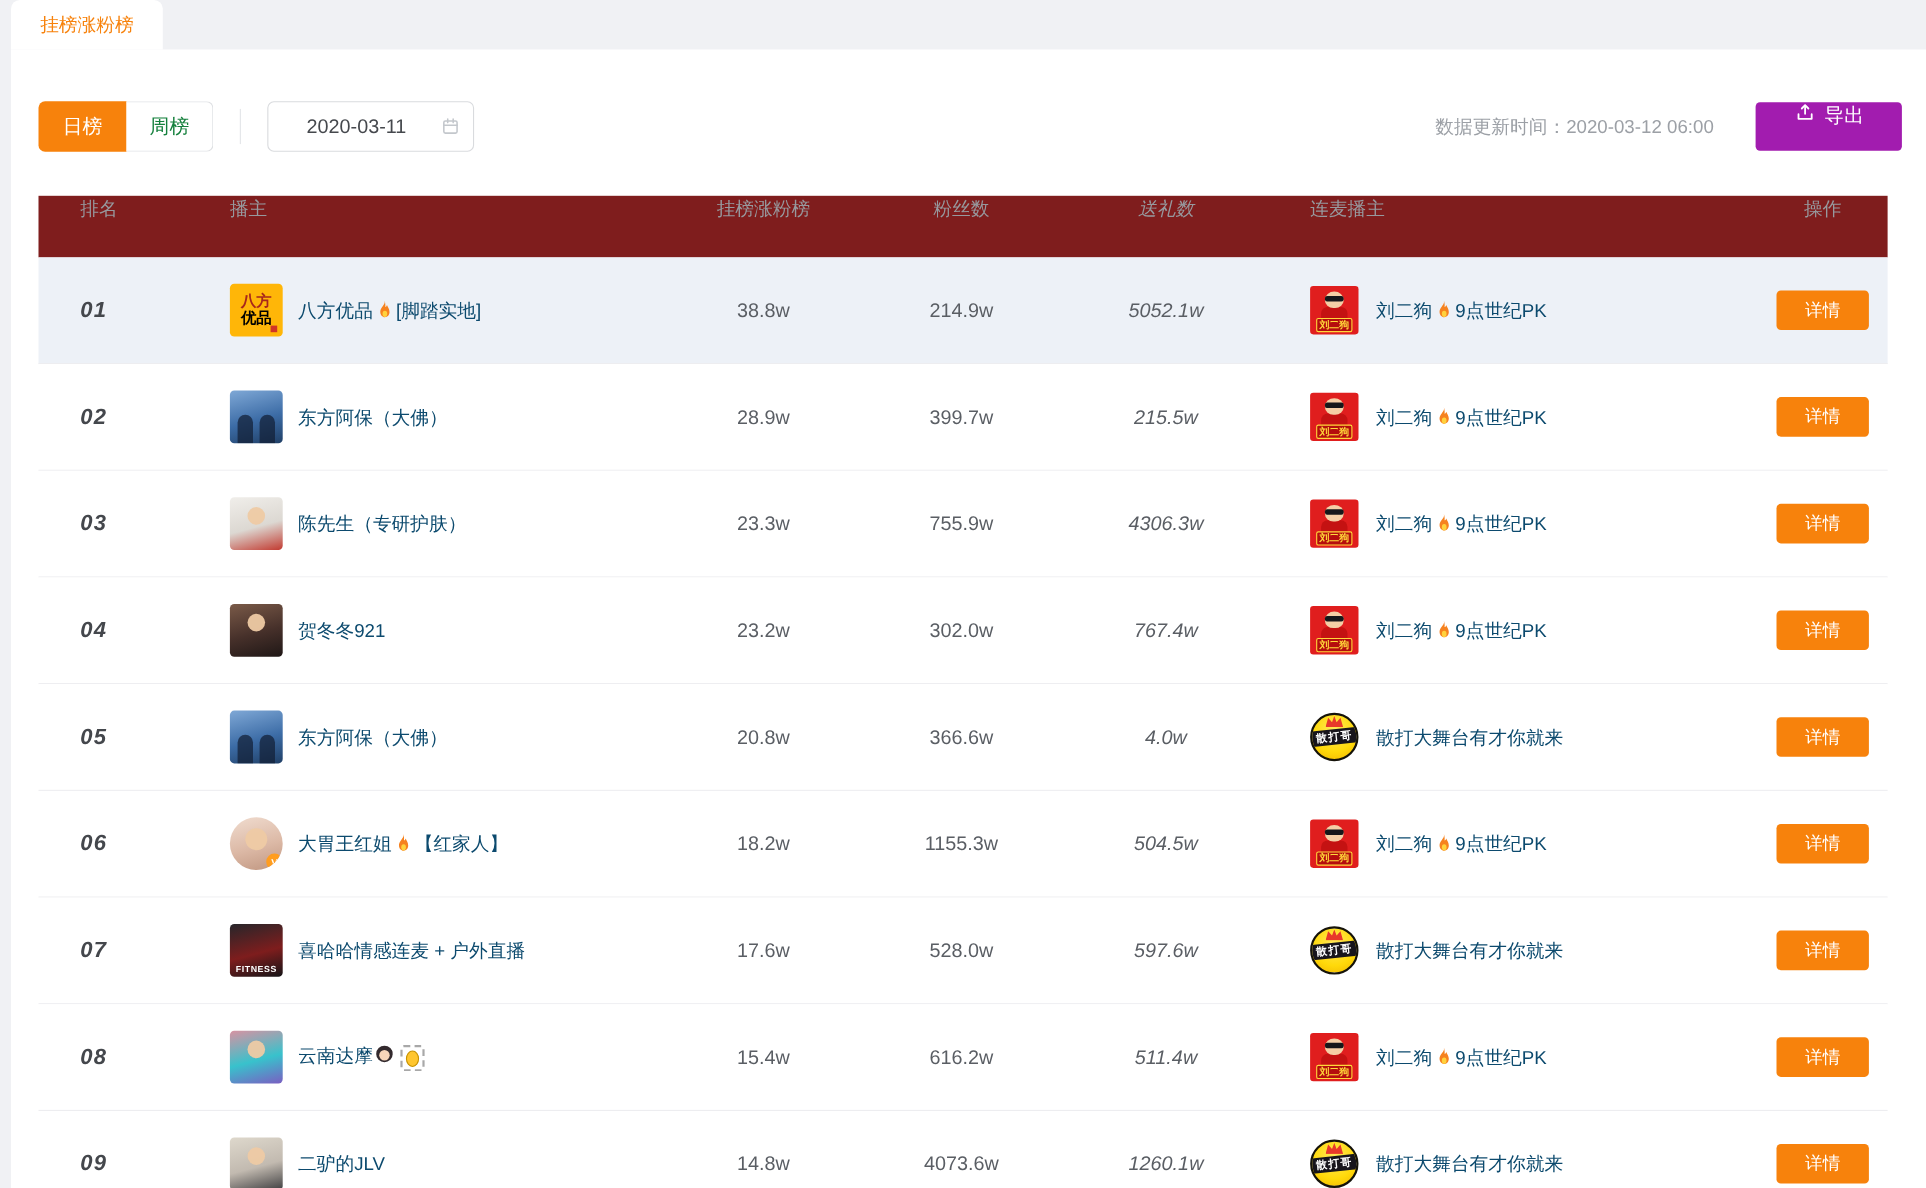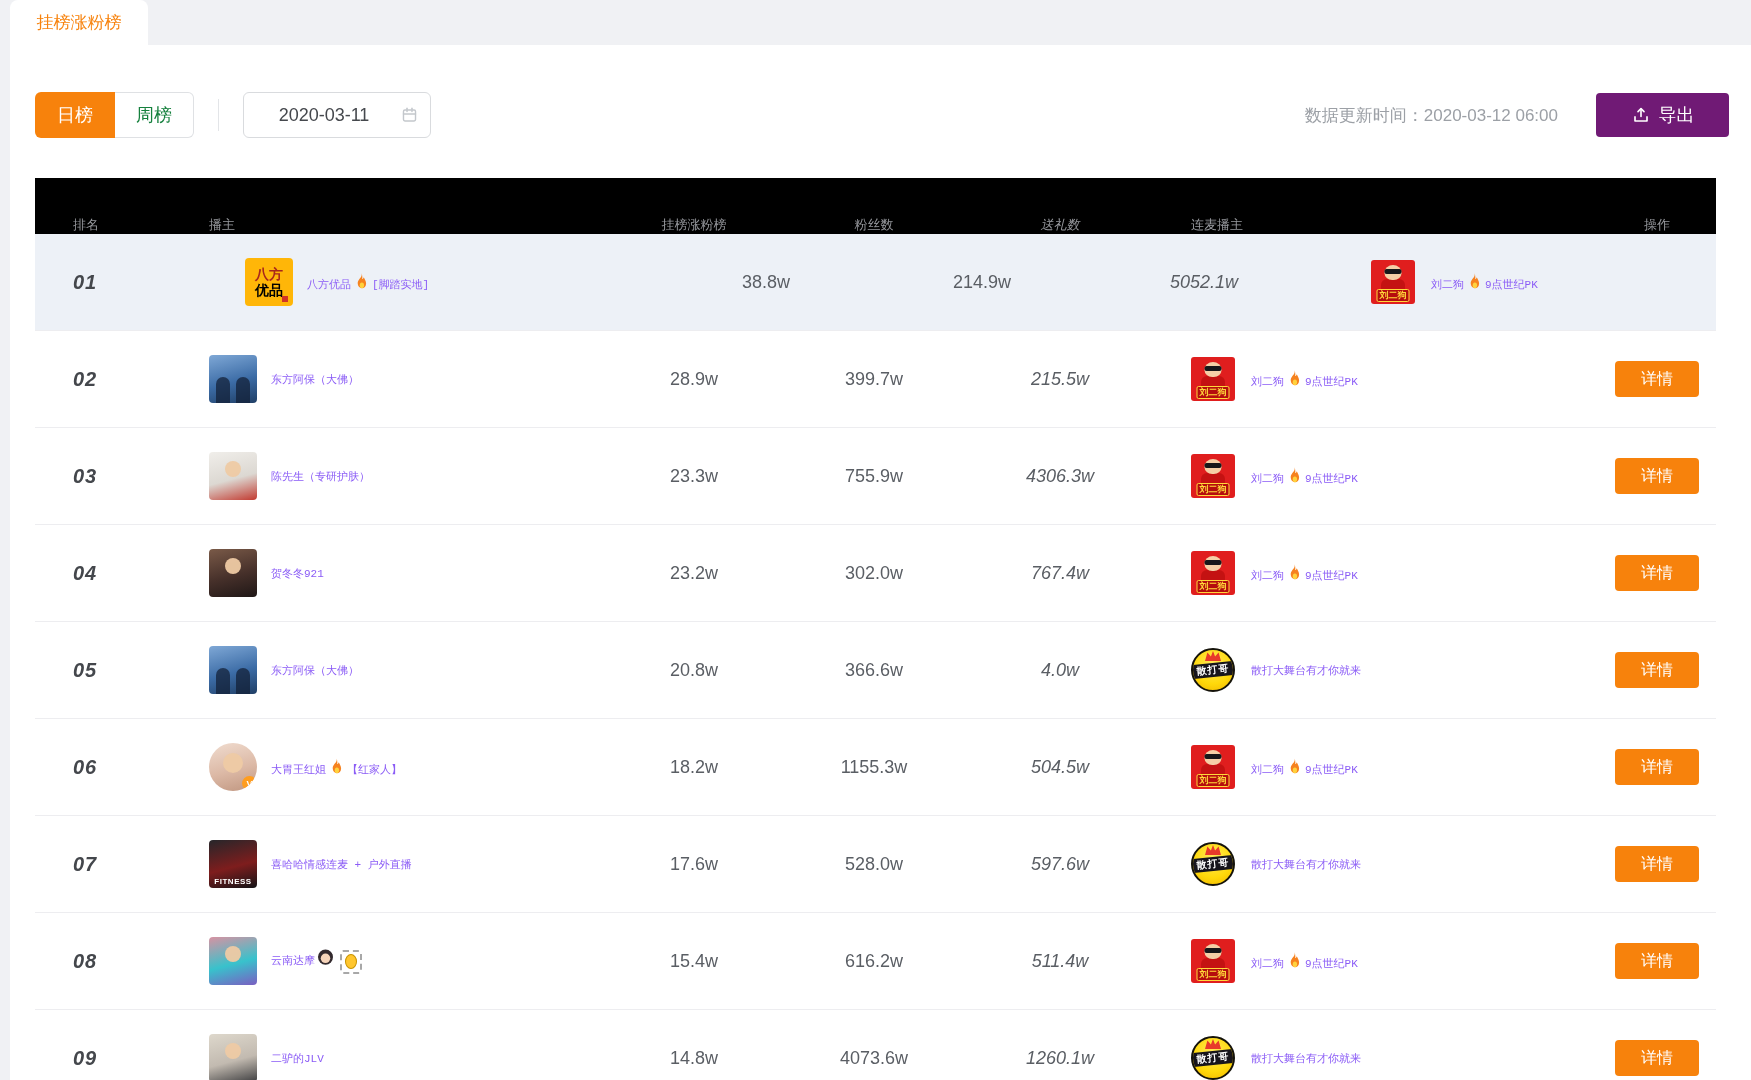--- a/index.html
+++ b/index.html
@@ -49,48 +49,48 @@
   }
   .date-box input {
     width:100%; height:100%; border:none; outline:none; background:transparent;
     text-align:center; font-size:18px; color:#45484d; padding-right:26px;
     font-family:"Liberation Sans", sans-serif; cursor:pointer;
   }
   .cal-icon { position:absolute; right:12px; top:50%; transform:translateY(-50%); cursor:pointer; line-height:0; }
   .tb-spacer { flex:1; }
   .update-text { font-size:17px; color:#9ca0a6; margin-right:38px; white-space:nowrap; }
   .export-btn {
-    width:133px; height:44px; background:#701a75; color:#fff; border:none;
+    width:133px; height:44px; background:#a21caf; color:#fff; border:none;
     border-radius:4px; font-size:18px; cursor:pointer;
-    display:flex; align-items:center; justify-content:center; gap:8px;
+    display:flex; justify-content:center; gap:8px;
     font-family:"Liberation Sans", sans-serif;
   }
   
   .table { margin:40px 35px 0 25px; width:1681px; }
   .thead {
-    height:56px; background:#000000; display:flex; align-items:flex-end;
-    font-size:13px; color:#97999e;
+    height:56px; background:#7f1d1d; display:flex; align-items:flex-start;
+    font-size:17px; color:#97999e;
   }
   .trow {
     height:97px; display:flex; align-items:center;
     border-bottom:1px solid #ededf0; background:#fff;
   }
-  .trow.hl { background:#edf1f7;gap:36px; }
+  .trow.hl { background:#edf1f7; }
   .c-rank   { width:174px; flex:none; padding-left:38px; }
   .c-streamer{ width:360px; flex:none; display:flex; align-items:center; gap:14px; }
   .c-gain   { width:250px; flex:none; text-align:center; }
   .c-fans   { width:110px; flex:none; text-align:center; }
   .c-gifts  { width:262px; flex:none; text-align:center;font-style:italic; }
   .c-cohost { width:407px; flex:none; display:flex; align-items:center; gap:16px; }
   .c-action { width:118px; flex:none; display:flex; justify-content:center; }
   .rank {
     font-size:20px; font-weight:700; font-style:italic; color:#44474c;
     letter-spacing:1px;
   }
-  .name, .cname { font-size:11px; color:#8b5cf6; white-space:nowrap;font-family:Liberation Mono, monospace; }
+  .name, .cname { font-size:17px; color:#0c4a6e; white-space:nowrap; }
   .num { font-size:18px; color:#5a5e64; }
   .detail-btn {
     width:84px; height:36px; background:#f7820c; color:#fff; border:none;
     border-radius:4px; font-size:16px; cursor:pointer;
     font-family:"Liberation Sans", sans-serif;
   }
   
   .avatar {
     width:48px; height:48px; border-radius:4px; position:relative;
     overflow:hidden; flex:none;

